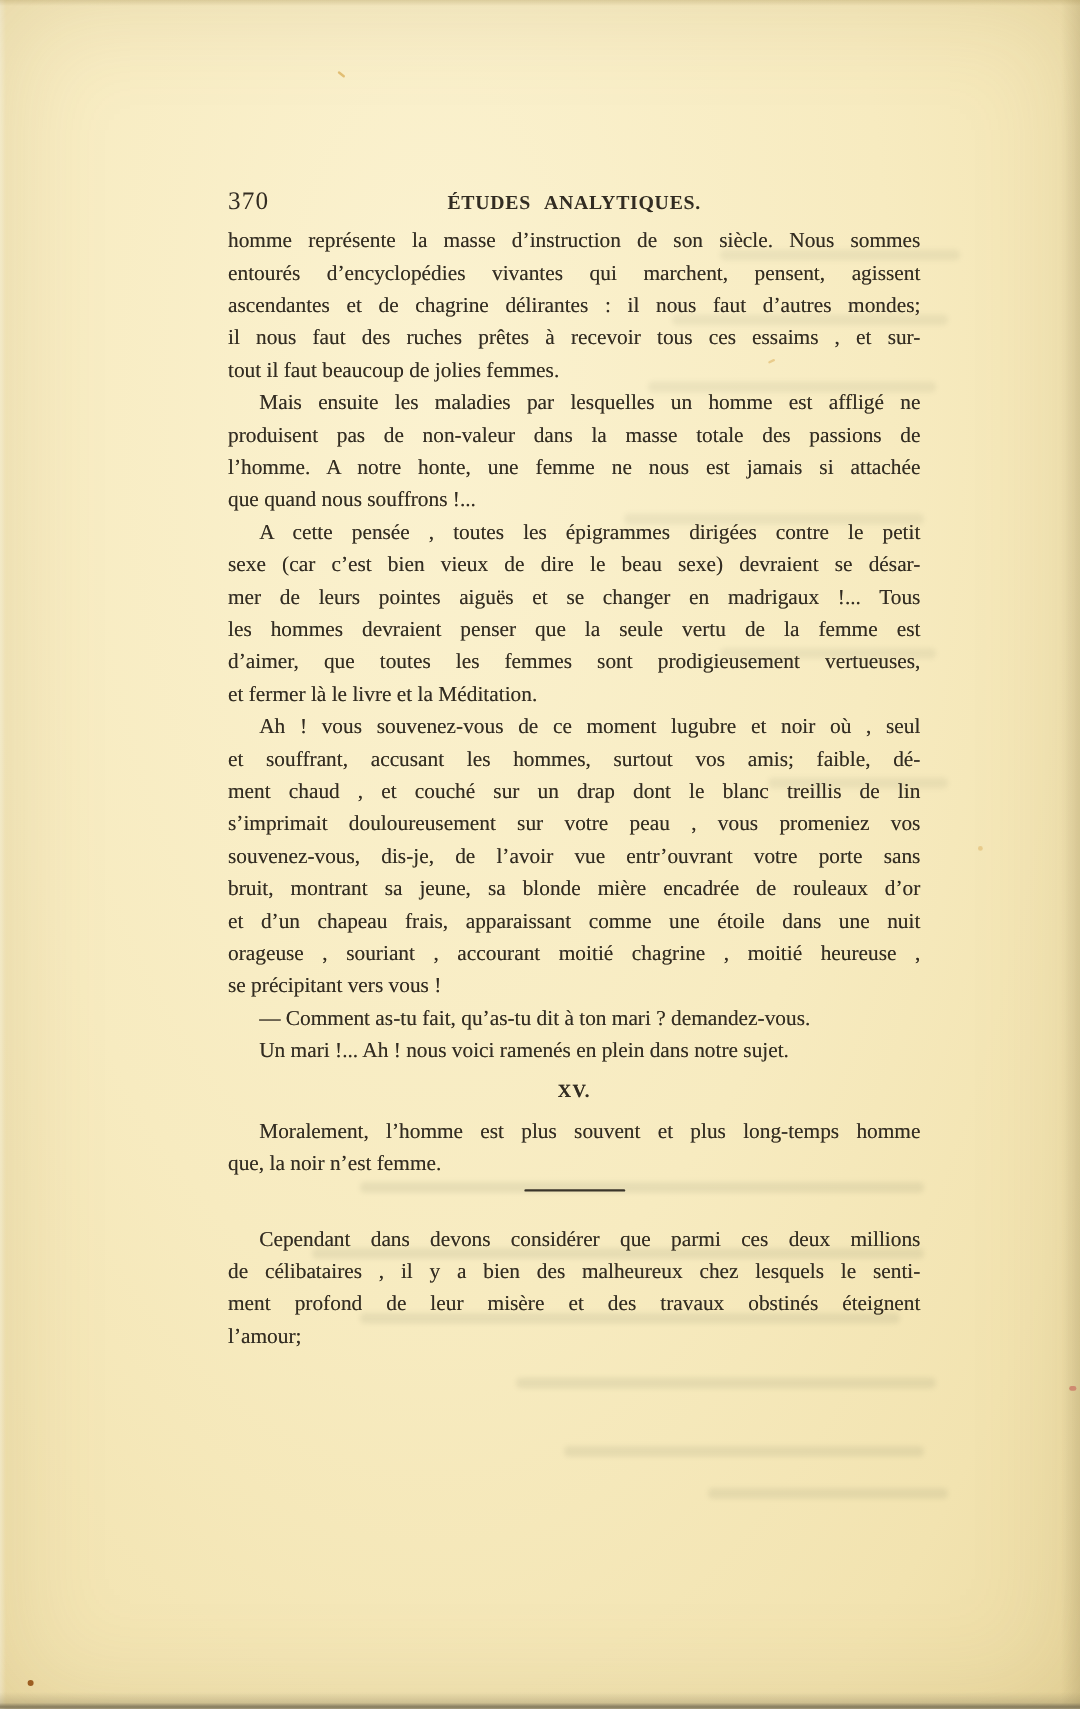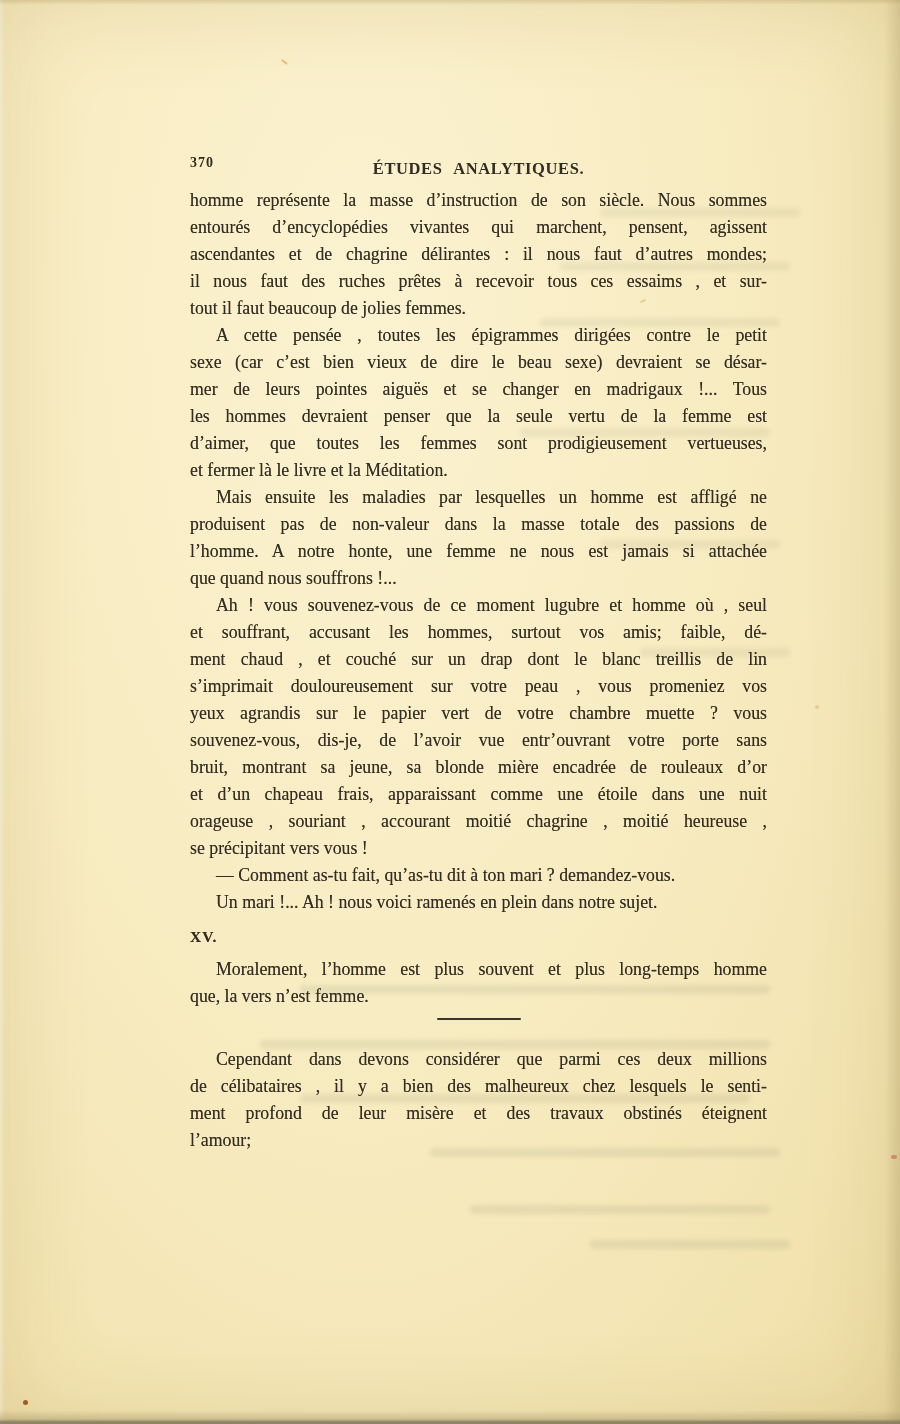--- a/index.html
+++ b/index.html
@@ -16,21 +16,21 @@
       linear-gradient(to bottom, rgba(170,150,90,0.30) 0, rgba(170,150,90,0) 5px),
       linear-gradient(to right, rgba(255,252,235,0.55) 0, rgba(255,252,235,0) 5px),
       linear-gradient(to left, rgba(140,125,80,0.22) 0, rgba(140,125,80,0) 16px),
       radial-gradient(ellipse at 40% 22%, #fbf2d0 0%, #f7ebc0 50%, #f2e3b0 82%, #ecdba3 100%);
     box-shadow: inset 0 0 90px rgba(150,115,45,0.18);
   }
 
   
   .folio {
     position: absolute; left: 190px; top: 155px;
-    font-size: 14px; font-weight: bold; letter-spacing: 1px;
+    font-size: 21px; font-weight: normal; letter-spacing: 1px;
   }
   .running-header {
     position: absolute; left: 190px; top: 159px; width: 577px;
     text-align: center;
     font-size: 16.5px; font-weight: bold;
     letter-spacing: 0.6px; word-spacing: 7px;
   }
 
   
   .textblock {
@@ -46,21 +46,21 @@
     white-space: normal;
     overflow: visible;
     text-shadow: 0 0 0.5px rgba(45,38,24,0.55);
   }
   .line.last { text-align-last: left; }
   .line.indent { text-indent: 26px; }
 
   .section-heading {
     height: 27px; line-height: 27px;
     margin: 7px 0 6px 0;
-    text-align: left;
+    text-align: center;
     font-size: 15.5px; font-weight: bold; letter-spacing: 1px;
     text-shadow: 0 0 0.5px rgba(45,38,24,0.55);
   }
   .divider {
     height: 14px; margin: 2px 0 20px 0;
     display: flex; align-items: center; justify-content: center;
   }
   .divider .rule {
     display: inline-block; width: 84px; height: 2px;
     background: #3a352a; border-radius: 1px;
@@ -111,55 +111,54 @@
 
   <div class="textblock">
       <div class="paragraph">
         <div class="line">homme représente la masse d’instruction de son siècle. Nous sommes</div>
         <div class="line">entourés d’encyclopédies vivantes qui marchent, pensent, agissent</div>
         <div class="line">ascendantes et de chagrine délirantes : il nous faut d’autres mondes;</div>
         <div class="line">il nous faut des ruches prêtes à recevoir tous ces essaims , et sur-</div>
         <div class="line last">tout il faut beaucoup de jolies femmes.</div>
       </div>
       <div class="paragraph">
+        <div class="line indent">Mais ensuite les maladies par lesquelles un homme est affligé ne</div>
+        <div class="line">produisent pas de non-valeur dans la masse totale des passions de</div>
+        <div class="line">l’homme. A notre honte, une femme ne nous est jamais si attachée</div>
+        <div class="line last">que quand nous souffrons !...</div>
+      </div>
+      <div class="paragraph">
         <div class="line indent">A cette pensée , toutes les épigrammes dirigées contre le petit</div>
         <div class="line">sexe (car c’est bien vieux de dire le beau sexe) devraient se désar-</div>
         <div class="line">mer de leurs pointes aiguës et se changer en madrigaux !... Tous</div>
         <div class="line">les hommes devraient penser que la seule vertu de la femme est</div>
         <div class="line">d’aimer, que toutes les femmes sont prodigieusement vertueuses,</div>
         <div class="line last">et fermer là le livre et la Méditation.</div>
       </div>
       <div class="paragraph">
-        <div class="line indent">Mais ensuite les maladies par lesquelles un homme est affligé ne</div>
-        <div class="line">produisent pas de non-valeur dans la masse totale des passions de</div>
-        <div class="line">l’homme. A notre honte, une femme ne nous est jamais si attachée</div>
-        <div class="line last">que quand nous souffrons !...</div>
-      </div>
-      <div class="paragraph">
-        <div class="line indent">Ah ! vous souvenez-vous de ce moment lugubre et homme où , seul</div>
+        <div class="line indent">Ah ! vous souvenez-vous de ce moment lugubre et noir où , seul</div>
         <div class="line">et souffrant, accusant les hommes, surtout vos amis; faible, dé-</div>
         <div class="line">ment chaud , et couché sur un drap dont le blanc treillis de lin</div>
         <div class="line">s’imprimait douloureusement sur votre peau , vous promeniez vos</div>
-        <div class="line">yeux agrandis sur le papier vert de votre chambre muette ? vous</div>
         <div class="line">souvenez-vous, dis-je, de l’avoir vue entr’ouvrant votre porte sans</div>
         <div class="line">bruit, montrant sa jeune, sa blonde mière encadrée de rouleaux d’or</div>
         <div class="line">et d’un chapeau frais, apparaissant comme une étoile dans une nuit</div>
         <div class="line">orageuse , souriant , accourant moitié chagrine , moitié heureuse ,</div>
         <div class="line last">se précipitant vers vous !</div>
       </div>
       <div class="paragraph">
         <div class="line last indent">— Comment as-tu fait, qu’as-tu dit à ton mari ? demandez-vous.</div>
       </div>
       <div class="paragraph">
         <div class="line last indent">Un mari !... Ah ! nous voici ramenés en plein dans notre sujet.</div>
       </div>
       <div class="section-heading">XV.</div>
       <div class="paragraph">
         <div class="line indent">Moralement, l’homme est plus souvent et plus long-temps homme</div>
-        <div class="line last">que, la vers n’est femme.</div>
+        <div class="line last">que, la noir n’est femme.</div>
       </div>
       <div class="divider">
         <span class="rule"></span>
       </div>
       <div class="paragraph">
         <div class="line indent">Cependant dans devons considérer que parmi ces deux millions</div>
         <div class="line">de célibataires , il y a bien des malheureux chez lesquels le senti-</div>
         <div class="line">ment profond de leur misère et des travaux obstinés éteignent</div>
         <div class="line last">l’amour;</div>
       </div>

